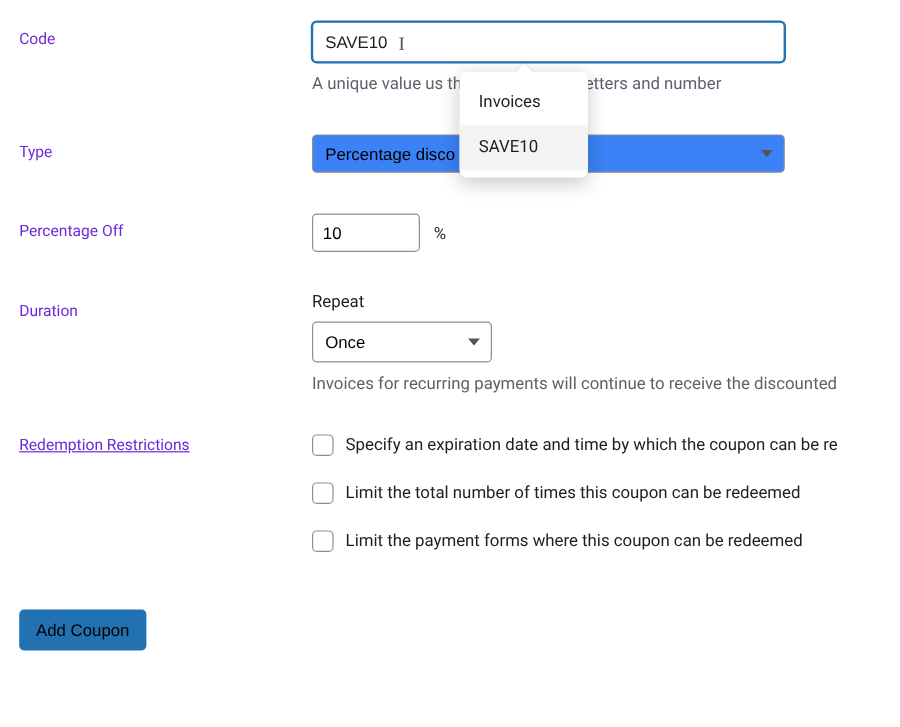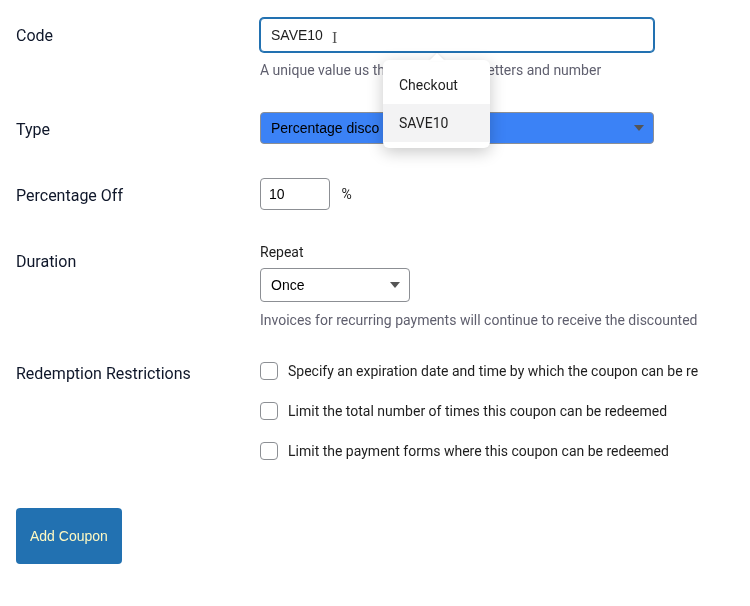--- a/index.html
+++ b/index.html
@@ -15,22 +15,22 @@
   }
   .row {
     display: flex;
     align-items: flex-start;
     margin-bottom: 34px;
   }
   .label-col {
     width: 244px;
     flex-shrink: 0;
     padding-top: 8px;
-    font-size: 16px;
-    color: #0f172a;
+    font-size: 13px;
+    color: #6d28d9;
   }
   .field-col {
     flex: 1;
     position: relative;
   }
   .code-input {
     width: 394px;
     height: 34px;
     padding: 4px 10px;
     border: 1px solid #2271b1;
@@ -109,21 +109,21 @@
     right: 10px;
     top: 50%;
     transform: translateY(-50%);
     width: 0; height: 0;
     border-left: 5px solid transparent;
     border-right: 5px solid transparent;
     border-top: 6px solid #555;
     pointer-events: none;
   }
   .pct-input {
-    width: 70px;
+    width: 90px;
     height: 32px;
     padding: 4px 8px;
     border: 1px solid #8c8f94;
     border-radius: 4px;
     font-size: 14px;
     background: #fff;
   }
   .pct-symbol { margin-left: 8px; }
   .sublabel {
     font-size: 14px;
@@ -133,21 +133,21 @@
   .duration-select {
     width: 150px;
     height: 34px;
     padding: 4px 44px 4px 10px;
     border: 1px solid #8c8f94;
     border-radius: 4px;
     background: #fff;
     font-size: 14px;
     appearance: none;
   }
-  .restrictions .label-col { padding-top: 2px; }
+  .restrictions .label-col { padding-top: 2px; text-decoration: underline; }
   .chk-row {
     display: flex;
     align-items: center;
     margin-bottom: 22px;
   }
   .chk-row:last-child { margin-bottom: 0; }
   input[type="checkbox"] {
     appearance: none;
     width: 18px; height: 18px;
     border: 1px solid #8c8f94;
@@ -157,39 +157,39 @@
     flex-shrink: 0;
   }
   .chk-label { white-space: nowrap; }
   .chk-sub {
     color: #5f5f6e;
     margin-top: 6px;
   }
   .submit-row { margin-top: 48px; }
   .btn-primary {
     background: #2271b1;
-    color: #fef9c3;
+    color: #000000;
     border: none;
     border-radius: 4px;
-    padding: 20px 14px;
+    padding: 9px 14px;
     font-size: 14px;
     cursor: pointer;
   }
 </style>
 </head>
 <body>
 
 <div class="row">
   <div class="label-col">Code</div>
   <div class="field-col">
     <input class="code-input" type="text" value="SAVE10" style="">
     <span class="caret">I</span>
     <div class="help-text">A unique value us                            the coupon field. Letters and number</div>
     <div class="autocomplete">
-      <div class="ac-item">Checkout</div>
+      <div class="ac-item">Invoices</div>
       <div class="ac-item highlight">SAVE10</div>
     </div>
   </div>
 </div>
 
 <div class="row">
   <div class="label-col">Type</div>
   <div class="field-col">
     <div class="select-wrap">
       <select class="type-select">

